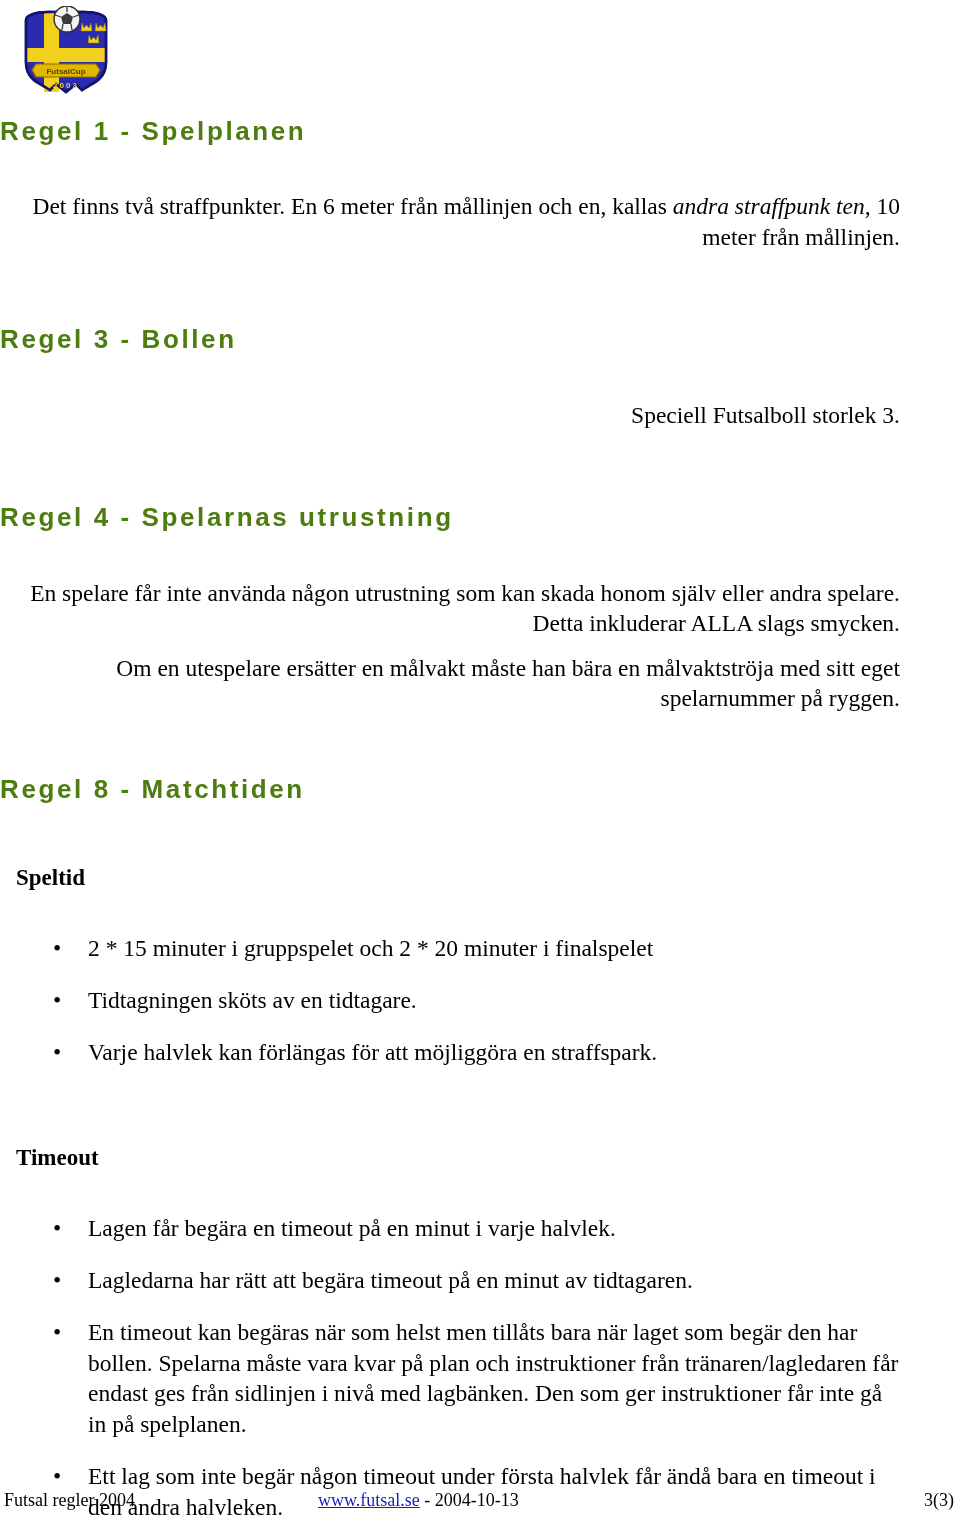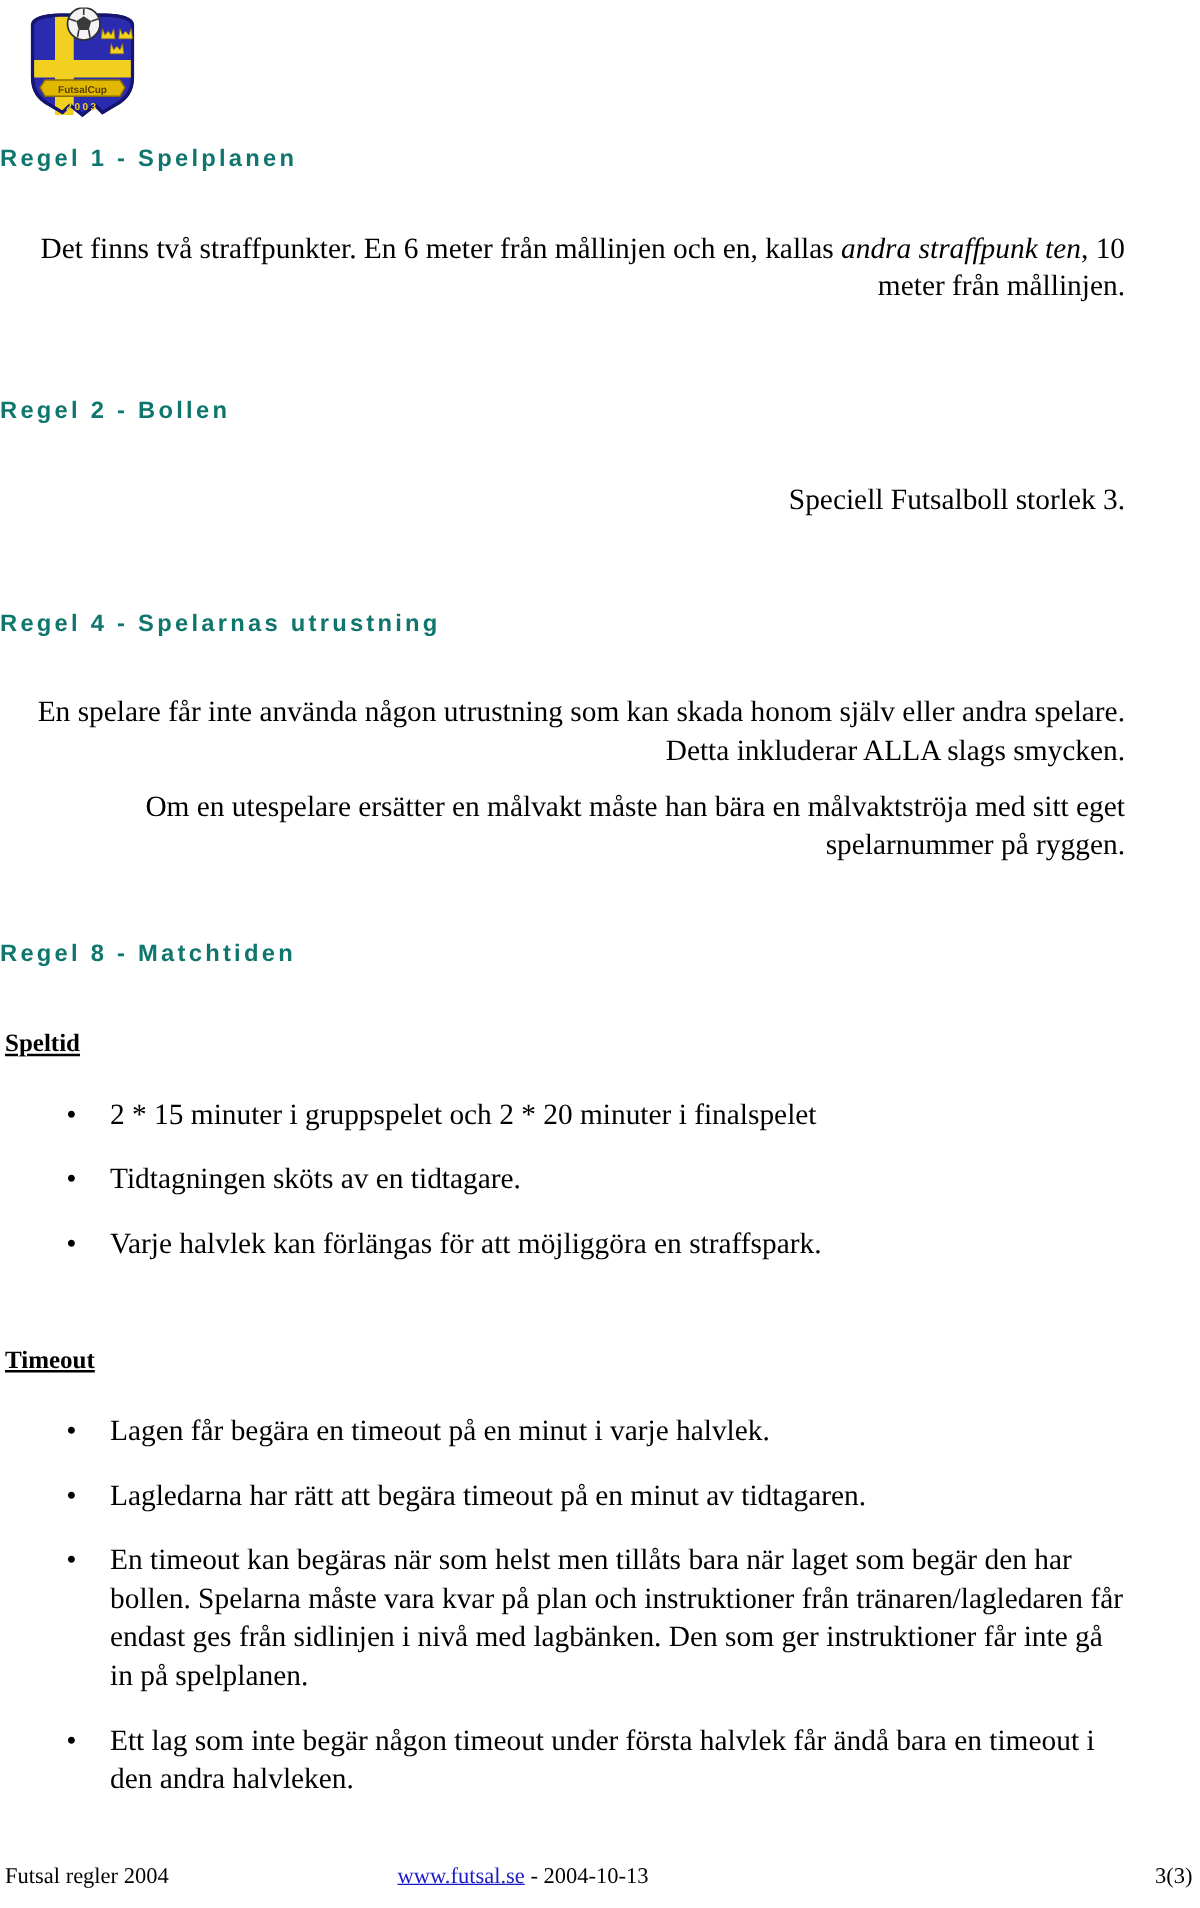--- a/index.html
+++ b/index.html
@@ -38,46 +38,45 @@
   .content {
     position: absolute;
     left: 0px;
     top: 118px;
     width: 900px;
   }
 
   h1.rule-heading {
     font-family: "Liberation Sans", "DejaVu Sans", sans-serif;
     font-weight: bold;
-    font-size: 19px;
+    font-size: 26px;
     letter-spacing: 2.6px;
     line-height: 1.05;
     margin: 0;
     padding: 0;
-    color: #0f766e;
+    color: #4d7c0f;
     white-space: nowrap;
   }
 
   p.body-text {
     font-size: 23.5px;
     line-height: 1.30;
     margin: 0;
     padding: 0;
     text-align: right;
     color: #000000;
   }
   p.body-text i { font-style: italic; }
 
   h2.sub-heading {
-    font-size: 20px;
+    font-size: 23px;
     font-weight: bold;
-    margin: 4px;
+    margin: 16px;
     padding: 0;
     display: inline-block;
-    text-decoration: underline;
     text-underline-offset: 2px;
   }
 
   ul.bullets {
     list-style: none;
     margin: 0;
     padding: 0;
   }
   ul.bullets li {
     position: relative;
@@ -165,21 +164,21 @@
   <div class="content">
 
     
     <h1 class="rule-heading">Regel 1 - Spelplanen</h1>
     <div class="gap-md"></div>
     <p class="body-text"><span>Det finns två straffpunkter. En 6 meter från mållinjen och en, kallas </span><i>andra straffpunk ten</i><span>, 10 meter från mållinjen.</span></p>
 
     <div class="gap-xl"></div>
 
     
-    <h1 class="rule-heading">Regel 2 - Bollen</h1>
+    <h1 class="rule-heading">Regel 3 - Bollen</h1>
     <div class="gap-md"></div>
     <p class="body-text">Speciell Futsalboll storlek 3.</p>
 
     <div class="gap-xl"></div>
 
     
     <h1 class="rule-heading">Regel 4 - Spelarnas utrustning</h1>
     <div class="gap-md"></div>
     <p class="body-text">En spelare får inte använda någon utrustning som kan skada honom själv eller andra spelare. Detta inkluderar ALLA slags smycken.</p>
     <div class="gap-para"></div>

